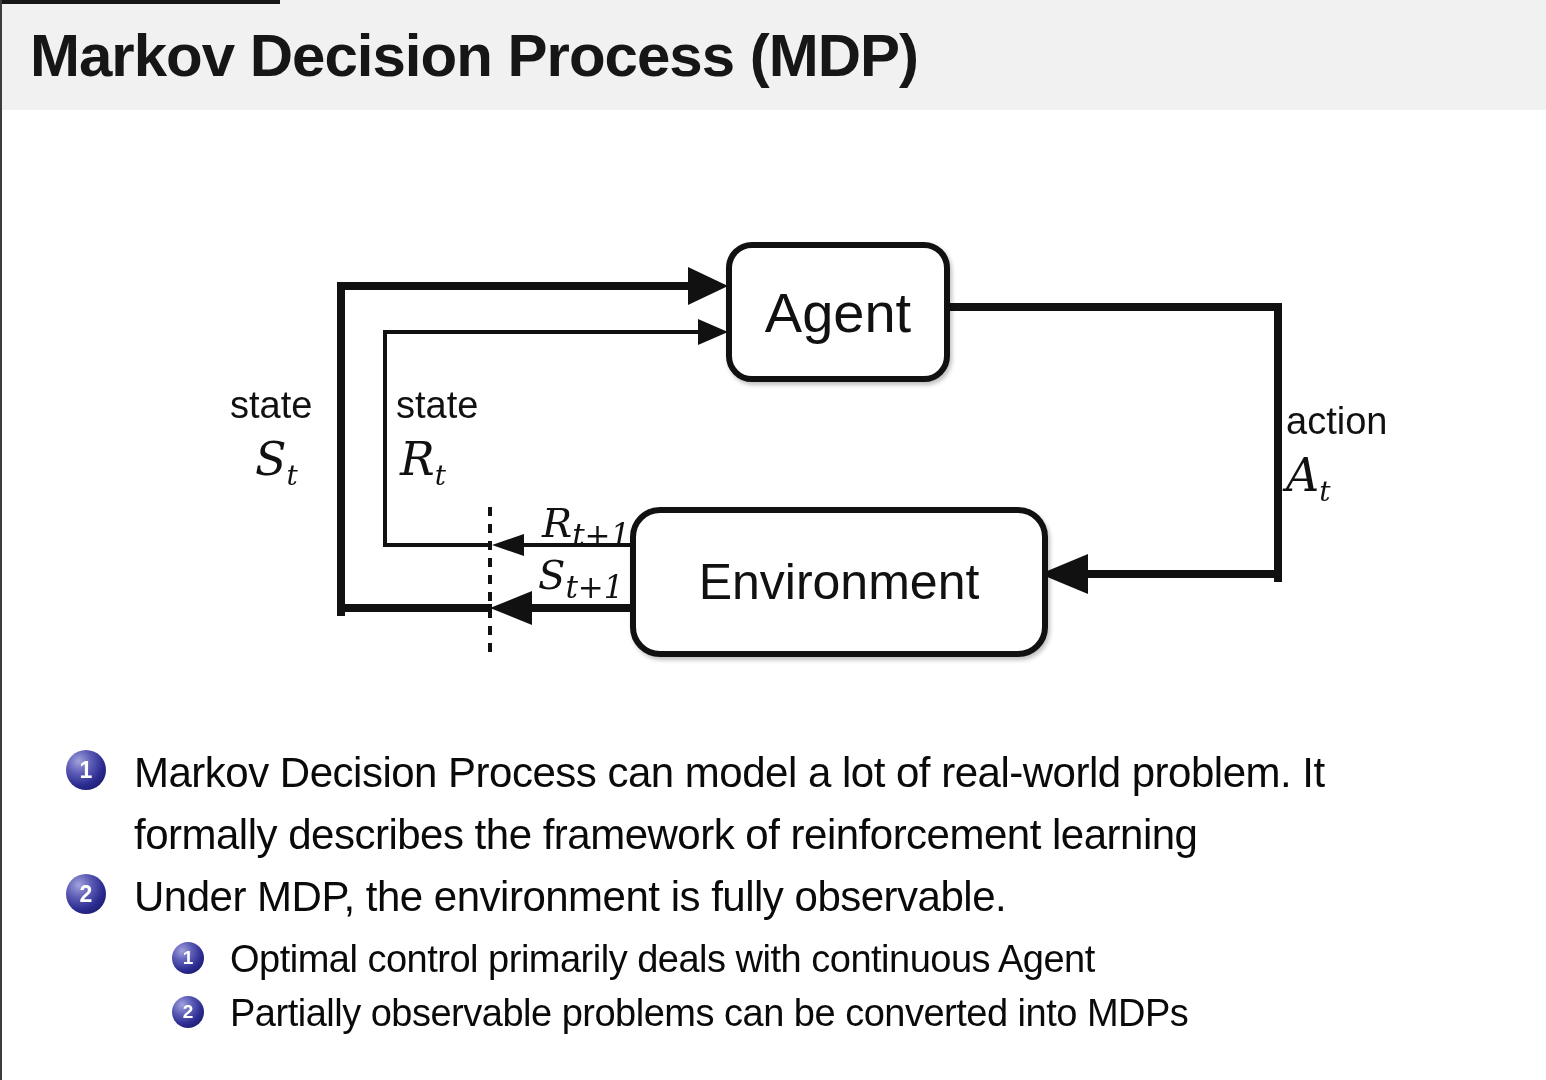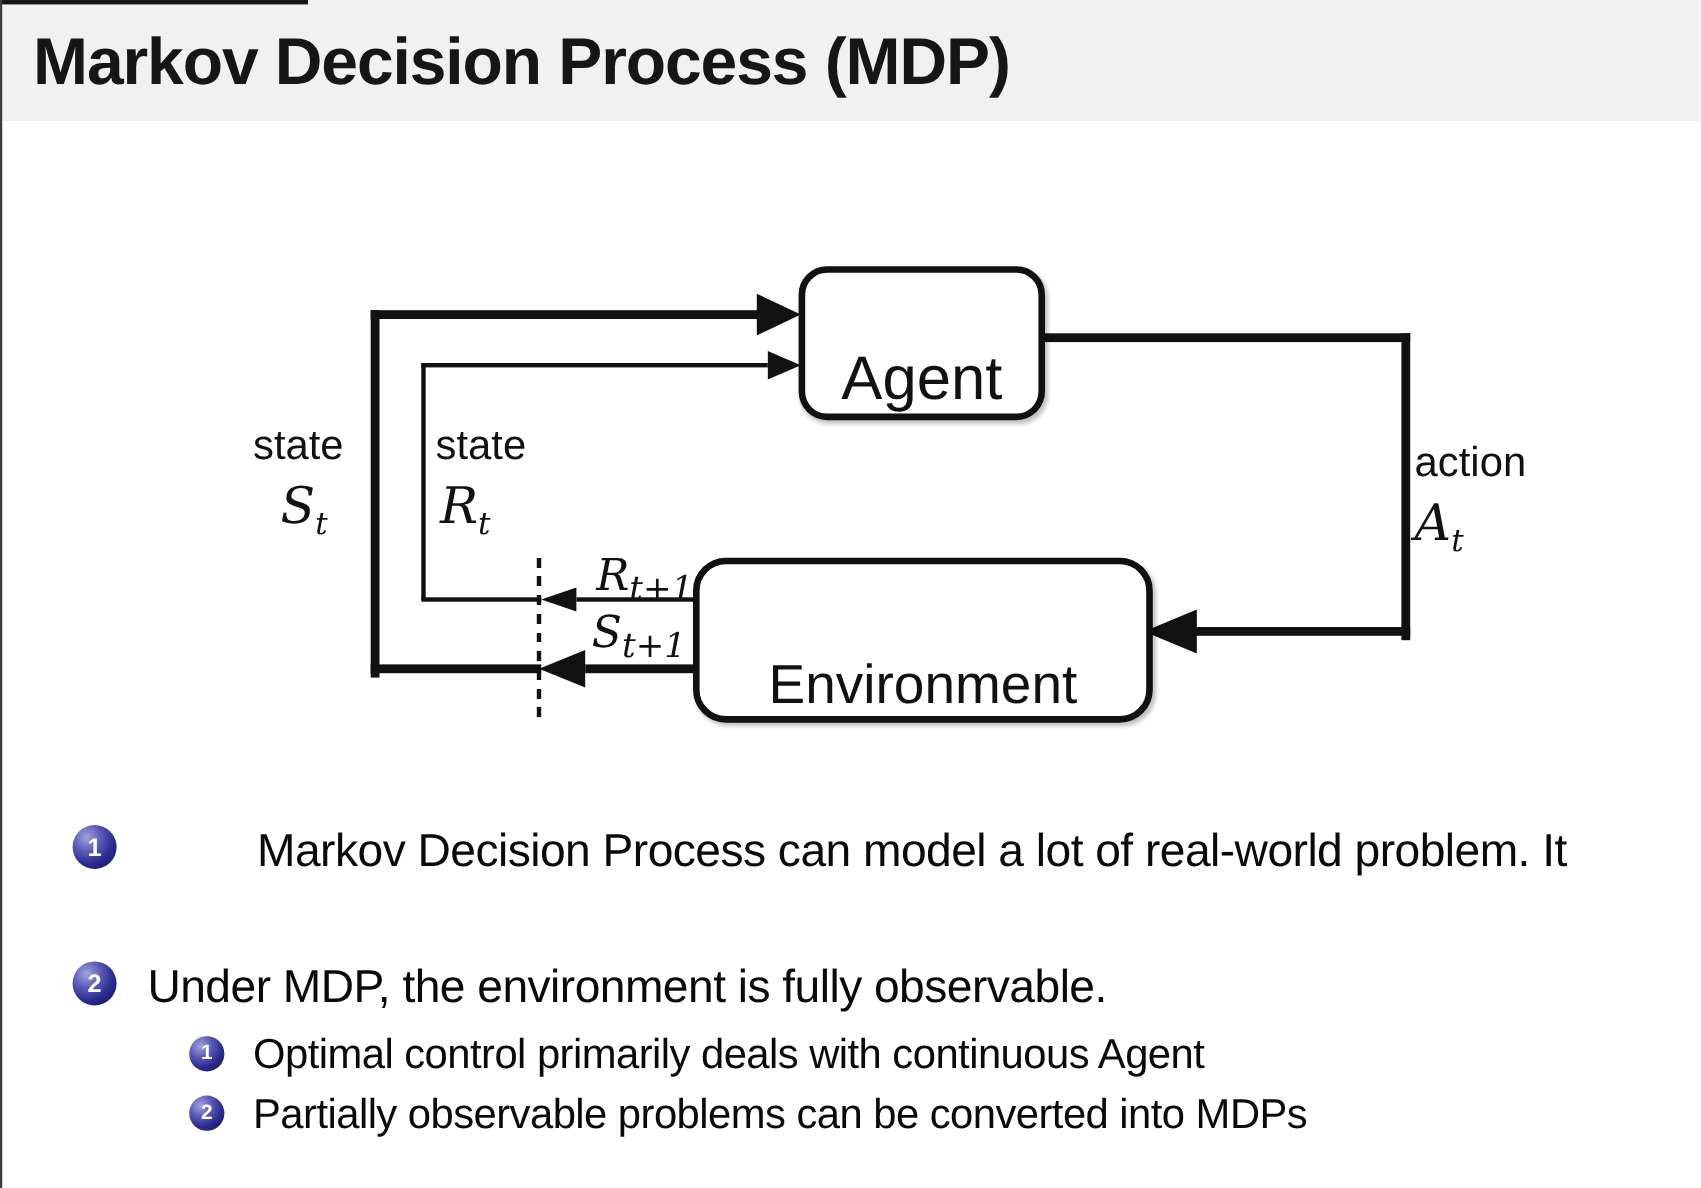--- a/index.html
+++ b/index.html
@@ -23,21 +23,21 @@
     letter-spacing:-1px;
   }
   
   .edge-left{position:absolute;left:0;top:0;width:2px;height:1080px;background:#3c3c3c;}
   .edge-top{position:absolute;left:0;top:0;width:280px;height:4px;background:#161616;}
 
   
   .diagram{position:absolute;left:0;top:0;width:1546px;height:720px;}
   .node{
     position:absolute;background:#ffffff;border:6px solid #111;
-    display:flex;align-items:flex-end;justify-content:center;
+    display:flex;align-items:center;justify-content:center;
     box-shadow:2px 3px 4px rgba(0,0,0,0.25);
   }
   .node-agent{left:726px;top:242px;width:212px;height:128px;border-radius:26px;}
   .node-agent .node-label{font-size:56px;}
   .node-env{left:630px;top:507px;width:406px;height:138px;border-radius:30px;}
   .node-env .node-label{font-size:50px;}
   .node-label{color:#111;font-weight:400;}
 
   .line{position:absolute;background:#111;}
   .arrowhead{position:absolute;width:0;height:0;}
@@ -96,21 +96,21 @@
     font-weight:bold;
   }
   .ball-l{width:40px;height:40px;font-size:23px;}
   .ball-s{width:32px;height:32px;font-size:19px;}
   .b1{left:66px;top:750px;}
   .b2{left:66px;top:874px;}
   .sb1{left:172px;top:942px;}
   .sb2{left:172px;top:996px;}
 
   .btext{position:absolute;font-size:42px;color:#0a0a0a;letter-spacing:-0.5px;line-height:62px;}
-  .bt1{left:134px;top:742px;width:1390px;text-align:center;}
+  .bt1{left:134px;top:742px;width:1390px;}
   .bt2{left:134px;top:866px;width:1390px;}
   .sbtext{position:absolute;font-size:38px;color:#0a0a0a;letter-spacing:-0.5px;}
   .sbt1{left:230px;top:938px;width:1290px;}
   .sbt2{left:230px;top:992px;width:1290px;}
 </style>
 </head>
 <body>
 
 <div id="slide">
 
@@ -161,20 +161,21 @@
     <div class="math math-sm m-next-state"><span>S</span><span class="sub">t+1</span></div>
   </div>
 
   <div>
 
     <div class="ball ball-l b1">
       <span>1</span>
     </div>
     <div class="btext bt1">
       <div>Markov Decision Process can model a lot of real-world problem. It</div>
+      <div>formally describes the framework of reinforcement learning</div>
     </div>
 
     <div class="ball ball-l b2">
       <span>2</span>
     </div>
     <div class="btext bt2">
       <div>Under MDP, the environment is fully observable.</div>
     </div>
 
     <div class="ball ball-s sb1">

